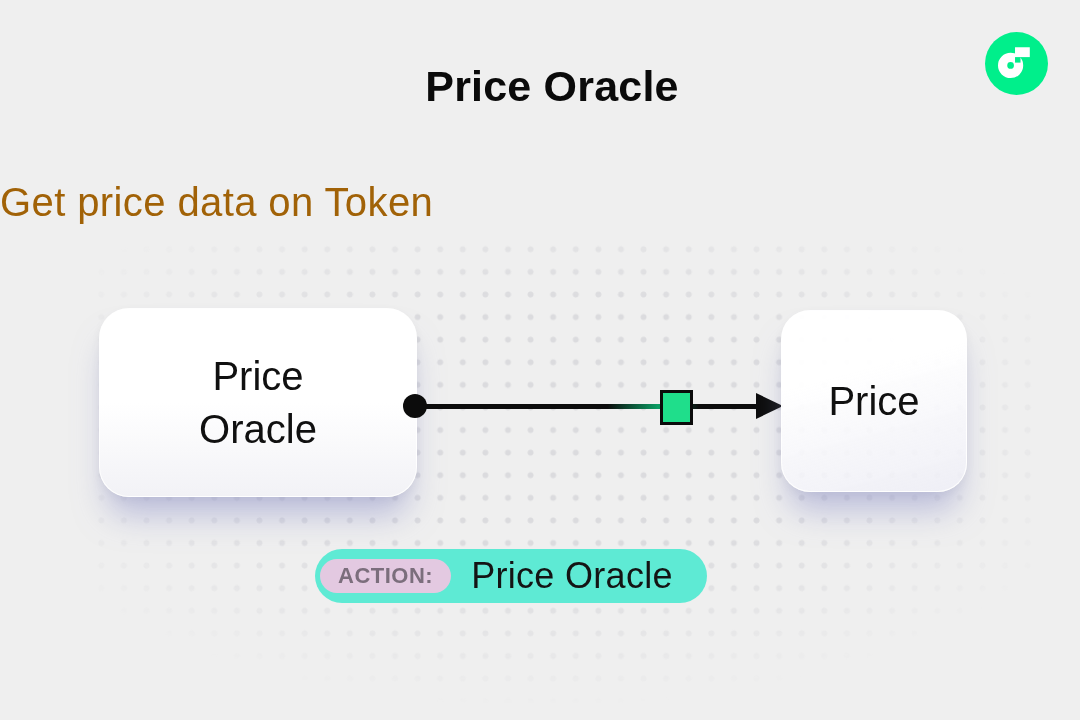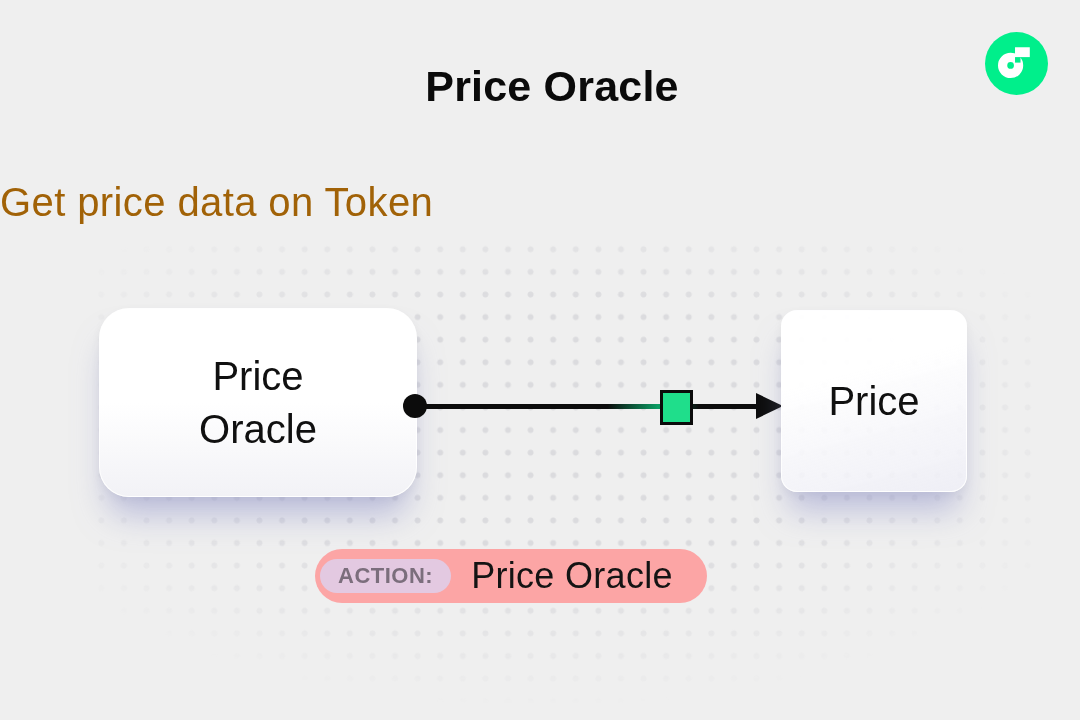--- a/index.html
+++ b/index.html
@@ -35,21 +35,21 @@
     font-size:40px;color:#101010;
     border:1px solid rgba(255,255,255,0.9);
   }
   .node-source{
     left:99px;top:308px;width:316px;height:187px;border-radius:30px;
     background:linear-gradient(180deg,#ffffff 50%,#f2f2f6 100%);
     box-shadow:0 26px 32px -8px rgba(146,150,202,0.55), 0 4px 10px rgba(0,0,0,0.05);
   }
   .node-source .node-label{width:210px;text-align:center;line-height:1.32;}
   .node-target{
-    left:781px;top:310px;width:184px;height:180px;border-radius:16px;
+    left:781px;top:310px;width:184px;height:180px;border-radius:29px;
     background:linear-gradient(165deg, rgba(255,255,255,0.97) 35%, rgba(238,238,247,0.78) 100%);
     box-shadow:0 26px 32px -8px rgba(146,150,202,0.55), 0 4px 10px rgba(0,0,0,0.05);
   }
   .edge-dot{
     position:absolute;left:403px;top:394px;width:24px;height:24px;
     border-radius:50%;background:#0c0c0c;
   }
   .edge-line{
     position:absolute;left:425px;top:404px;width:338px;height:5px;
     background:linear-gradient(90deg,#0c0c0c 0%,#0c0c0c 54%,#0b9e64 69%,#0c0c0c 81%,#0c0c0c 100%);
@@ -59,21 +59,21 @@
     border-left:27px solid #0c0c0c;
     border-top:13px solid transparent;
     border-bottom:13px solid transparent;
   }
   .edge-marker{
     position:absolute;left:660px;top:390px;width:27px;height:29px;
     background:#1FDE8B;border:3px solid #0b0b0b;
   }
   .action-badge{
     position:absolute;left:315px;top:549px;height:54px;border-radius:27px;
-    background:#fca5a5;
+    background:#5eead4;
     display:inline-flex;align-items:center;gap:20px;
     padding:0 34px 0 5px;
   }
   .action-badge-label{
     background:#E3C9E1;color:#7B6E7C;
     height:34px;border-radius:17px;padding:0 18px;
     font-size:22px;font-weight:600;letter-spacing:0.5px;
     display:flex;align-items:center;
   }
   .action-badge-value{font-size:36px;color:#141414;letter-spacing:0.3px;}

